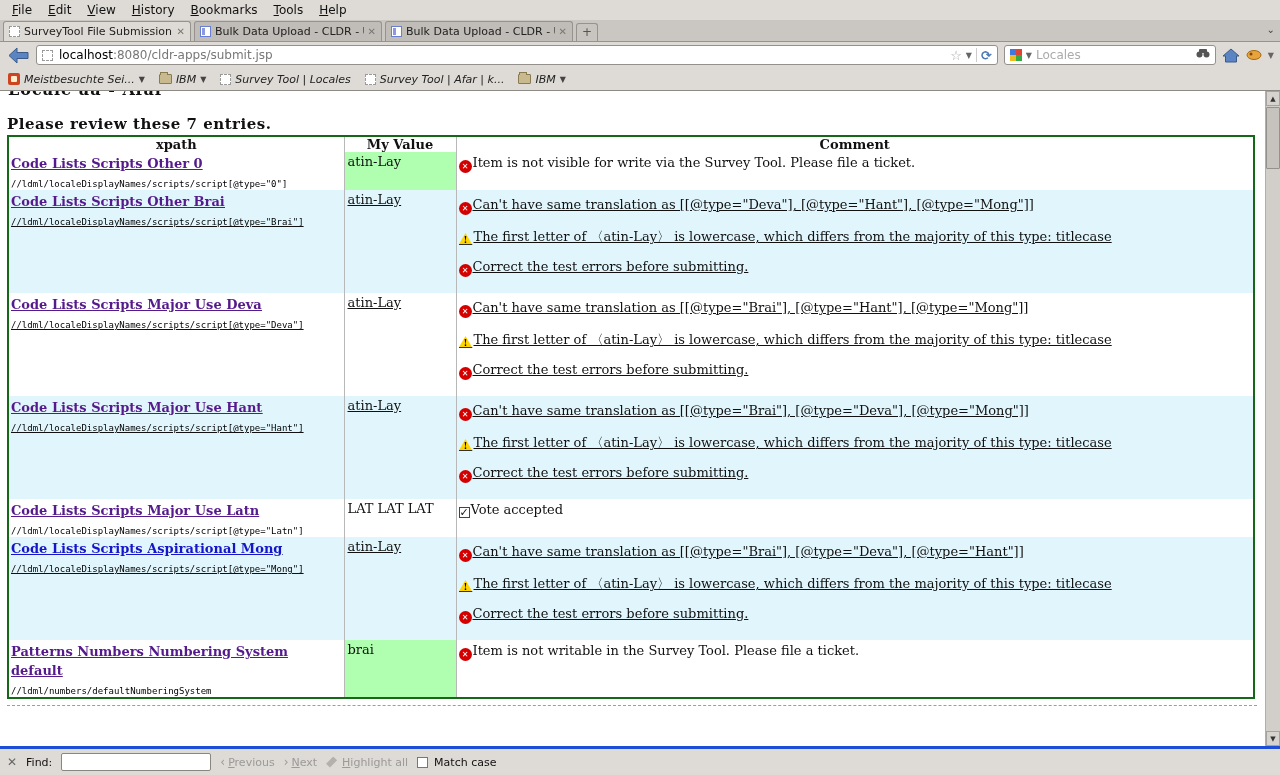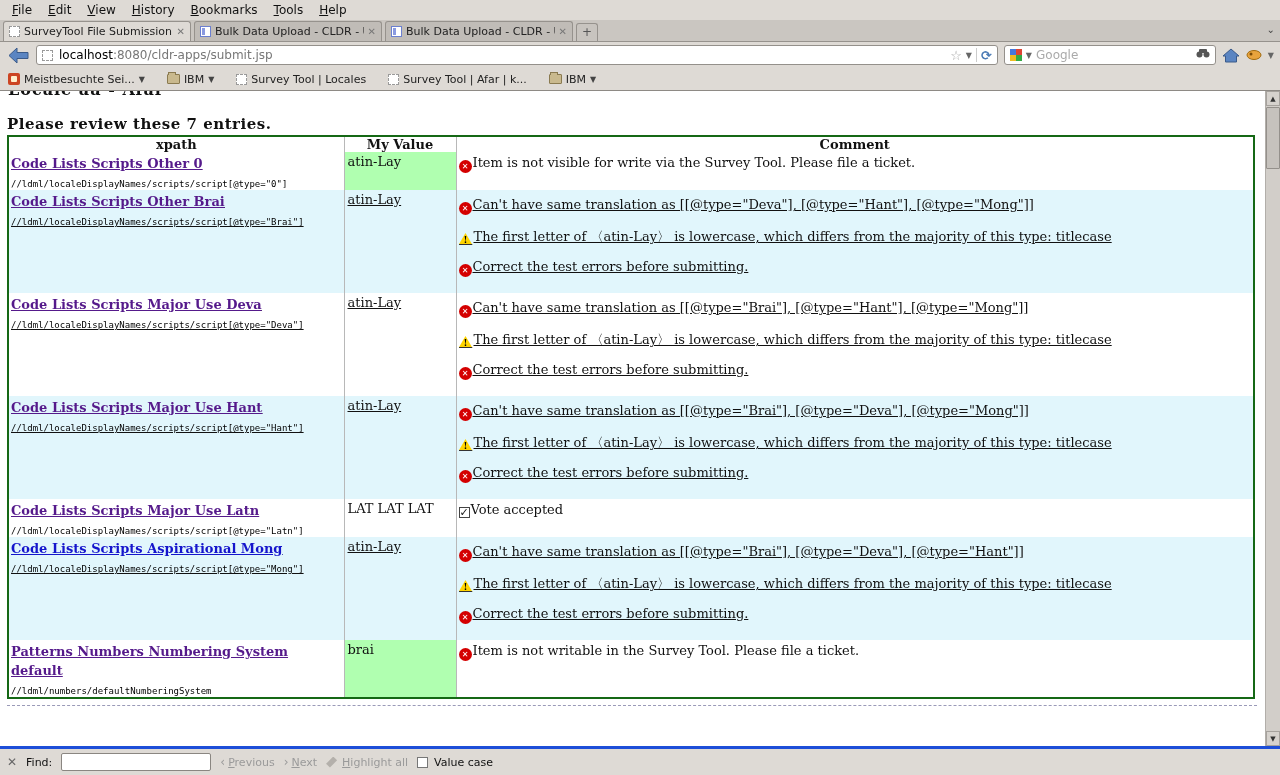--- a/index.html
+++ b/index.html
@@ -52,22 +52,22 @@
   .searchbox { flex:none; width:212px; height:20px; background:#fff; border:1px solid #94908b;
                border-radius:3px; display:flex; align-items:center; gap:4px; padding:0 5px; font-size:12px; }
   .google-icon { width:12px; height:12px; flex:none; display:grid; grid-template-columns:6px 6px; }
   .google-icon i { display:block; width:6px; height:6px; }
   .g1{background:#4477dd}.g2{background:#dd4433}.g3{background:#eebb22}.g4{background:#33aa44}
   .search-placeholder { color:#aaa; }
   .binoculars { margin-left:auto; }
   .home-btn, .addon-btn { flex:none; display:flex; align-items:center; }
 
   
-  .bookmarksbar { height:23px; display:flex; align-items:center; gap:22px; padding:0 8px;
-                  background:#dedad5; border-bottom:1px solid #8e8a85; font-size:11px; color:#222; }
+  .bookmarksbar { height:23px; display:flex; align-items:center; gap:14px; padding:0 8px;
+                  background:#dedad5; border-bottom:1px solid #8e8a85; font-size:11px; color:#222;font-style:italic; }
   .bm-item { display:flex; align-items:center; gap:4px; }
   .bm-caret { color:#444; font-size:8px; }
   .bm-caret::before { content:"▼"; }
   .history-ic { width:12px; height:12px; background:#cc4422; border-radius:2px; position:relative; flex:none; }
   .history-ic::before { content:""; position:absolute; left:3px; top:3px; width:6px; height:6px; background:#ffeecc; border-radius:1px; }
   .folder-ic { width:13px; height:10px; background:#c9b98e; border:1px solid #8a7a50; border-radius:1px; position:relative; flex:none; }
   .folder-ic::before { content:""; position:absolute; top:-3px; left:0; width:6px; height:2px; background:#c9b98e; border:1px solid #8a7a50; border-bottom:none; }
 
   
   .content { flex:1; position:relative; background:#fff; overflow:hidden;
@@ -190,21 +190,21 @@
       </span>
     </div>
     <div class="searchbox">
       <span class="google-icon">
           <i class="g1"></i>
           <i class="g2"></i>
           <i class="g3"></i>
           <i class="g4"></i>
         </span>
       <span class="chev"></span>
-      <span class="search-placeholder">Google</span>
+      <span class="search-placeholder">Locales</span>
       <span class="binoculars">
         <svg width="14" height="11" viewBox="0 0 14 11">
           <circle cx="3.5" cy="6.5" r="3" fill="#555"></circle>
             <circle cx="10.5" cy="6.5" r="3" fill="#555"></circle>
           <rect x="3" y="1" width="8" height="4" rx="1" fill="#555"></rect>
         </svg>
       </span>
     </div>
     <span class="home-btn">
       <svg width="18" height="15" viewBox="0 0 18 15">
@@ -378,17 +378,17 @@
     <span class="fb-group">
       <span class="fb-chev">›</span>
       <span class="fb-btn">Next</span>
     </span>
     <span class="fb-group">
       <span class="hl-icon"></span>
       <span class="fb-btn">Highlight all</span>
     </span>
     <span class="fb-group">
       <span class="fb-checkbox"></span>
-      <span>Value case</span>
+      <span>Match case</span>
     </span>
   </div>
 
 </div>
 
 </body></html>

